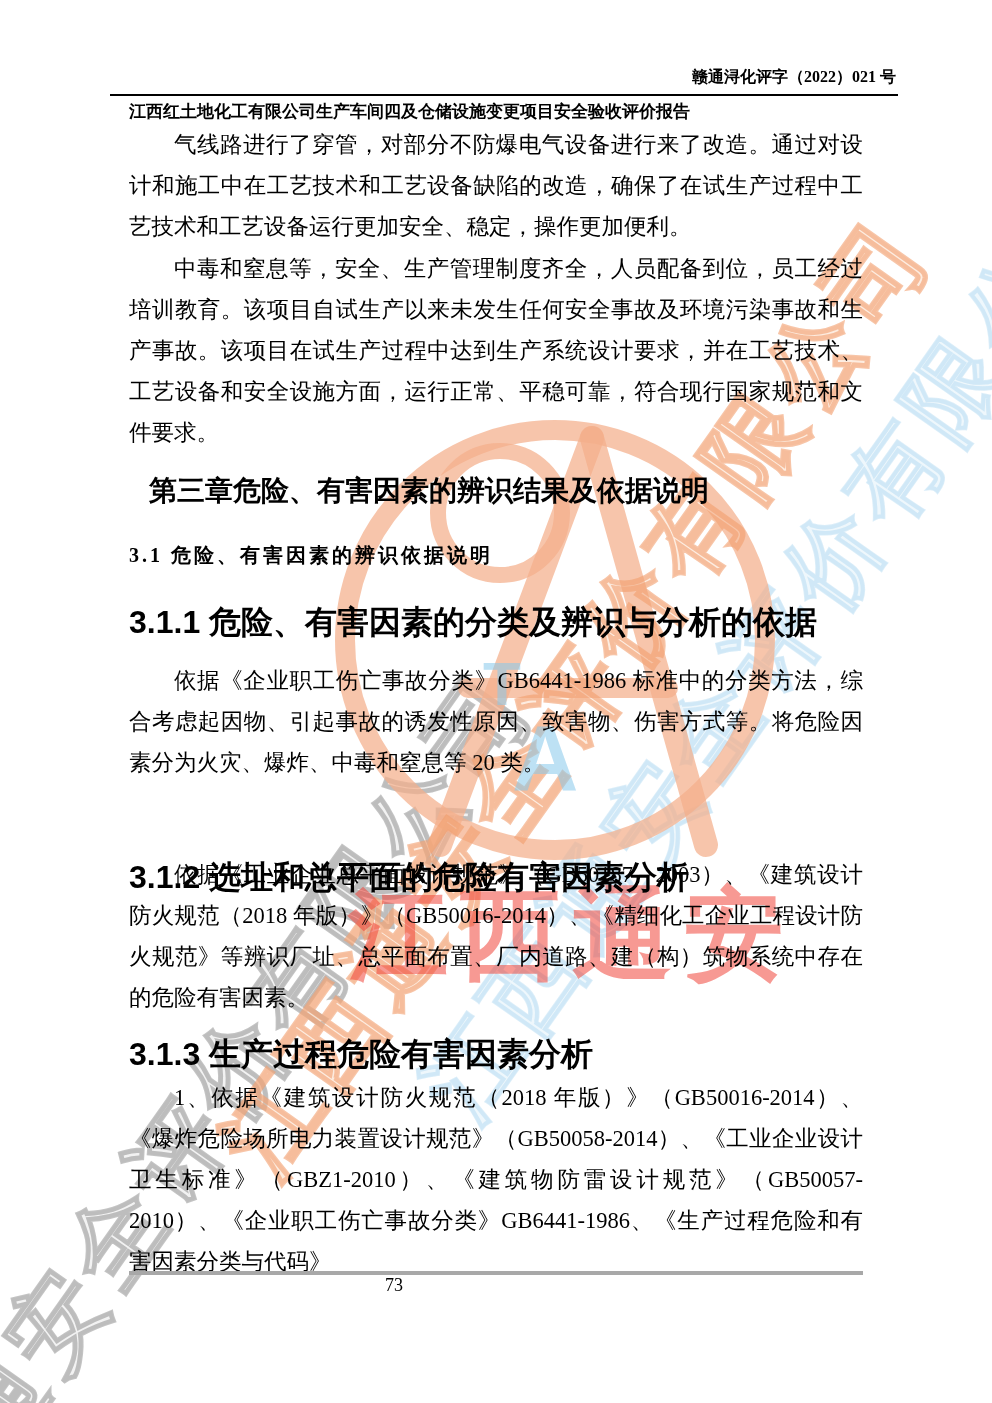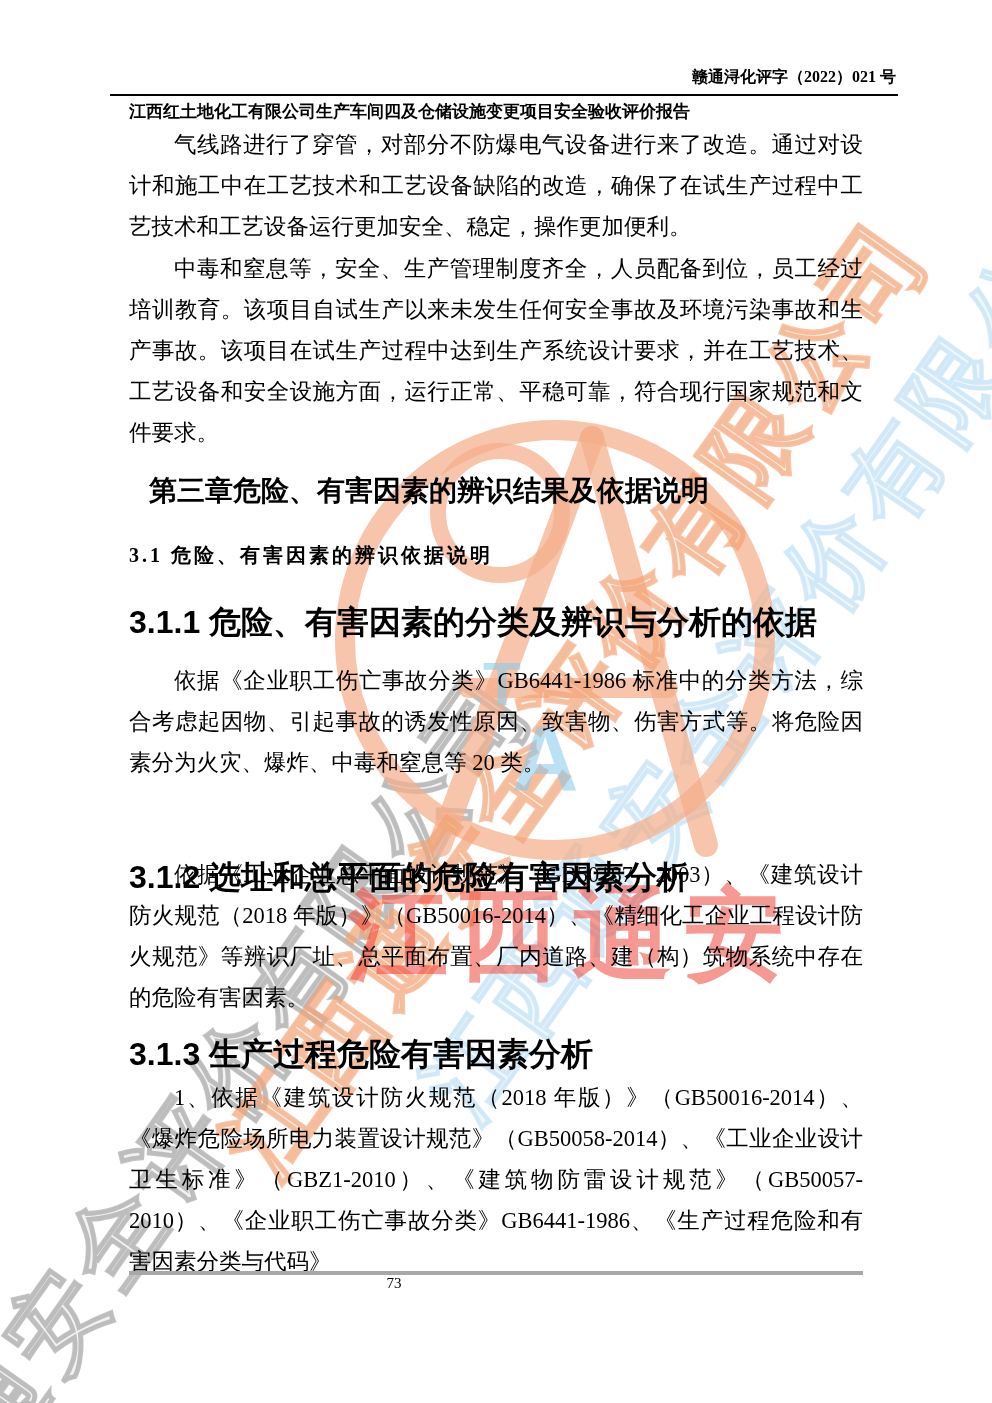--- a/index.html
+++ b/index.html
@@ -52,21 +52,21 @@
   }
   .h311{top:602px;}
   .h312{top:829px;margin-top:28px;}
   .h313{top:1034px;}
   
   .ftr-rule{
     position:absolute;left:129px;top:1271px;width:734px;height:4px;background:#a8a8a8;
   }
   .pageno{
     position:absolute;left:0;top:1275px;width:788px;text-align:center;
-    font-size:15px;
+    font-size:18px;
   }
   
   .wm{position:absolute;z-index:0;pointer-events:none;}
   .text-layer{position:relative;z-index:1;}
   .wm-diag{
     width:1400px;height:112px;line-height:112px;text-align:center;
     font-size:96px;font-weight:bold;white-space:nowrap;letter-spacing:8px;
     font-family:"Liberation Serif","DejaVu Serif",serif;
   }
   .wm-diag-salmon{

